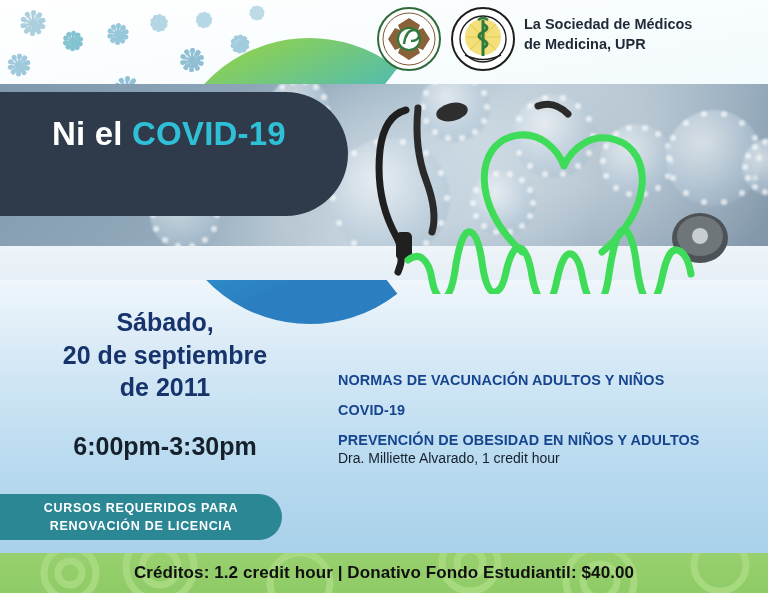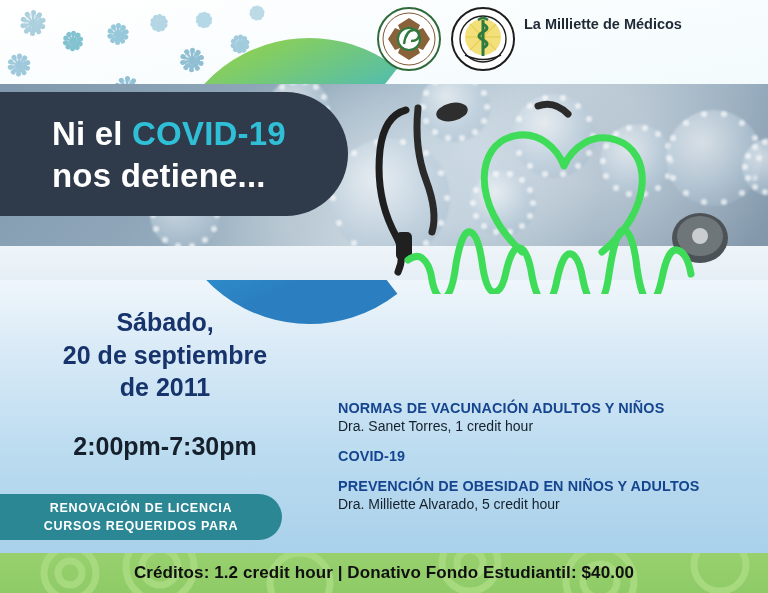--- a/index.html
+++ b/index.html
@@ -204,21 +204,21 @@
 
   
   .intro-text {
     position: absolute;
     left: 338px; top: 316px;
     width: 416px;
     color: #15202c;
     font-size: 14.8px;
     line-height: 1.45;
   }
-  .courses { position: absolute; left: 338px; top: 400px; width: 420px; }
+  .courses { position: absolute; left: 338px; top: 372px; width: 420px; }
   .course { margin-bottom: 14px; }
   .course-title {
     color: #16458f;
     font-size: 14.4px;
     font-weight: bold;
     letter-spacing: .1px;
     margin-bottom: 2px;
   }
   .course-speaker {
     color: #15202c;
@@ -1041,21 +1041,20 @@
       <path d="M408 176 q8 -6 14 -2 q8 6 10 22 q4 20 12 18 q8 -2 12 -34 q6 -34 14 -32 q8 2 12 30 q4 30 12 30
                q8 0 12 -20 q6 -26 14 -24 q8 2 12 28 q5 26 13 26 q8 0 12 -22 q6 -28 14 -26 q8 2 12 26 q5 24 13 24
                q9 0 13 -30 q7 -46 15 -44 q9 2 13 38 q5 34 13 34 q7 0 12 -24 q6 -30 15 -28 q10 2 14 24" stroke="#3fdc5a" stroke-width="7" fill="none" stroke-linecap="round" stroke-linejoin="round"></path>
     </svg>
   </div>
 
   <div class="title-panel">
     <div class="title-line l1">
       <span>Ni el </span><span class="covid-word">COVID-19</span>
     </div>
-    <div class="title-line l2">nos detiene...</div>
   </div>
 
   <div class="header-logos">
     <div class="seal">
       <svg width="66" height="66" viewBox="0 0 66 66">
         <circle cx="33" cy="33" r="31" fill="#ffffff" stroke="#2f6b3a" stroke-width="2"></circle>
         <circle cx="33" cy="33" r="26" fill="#ffffff" stroke="#7a5a33" stroke-width="1"></circle>
         <g fill="#8a6239">
           <path d="M33 12 L44 19 L40 29 L33 24 L26 29 L22 19 Z"></path>
           <path d="M54 33 L47 44 L37 40 L42 33 L37 26 L47 22 Z"></path>
@@ -1081,48 +1080,48 @@
         </g>
         <path d="M33 14 v36" stroke="#2f7a3f" stroke-width="3"></path>
         <path d="M33 18 q8 4 0 8 q-8 4 0 8 q8 4 0 8" stroke="#2f7a3f" stroke-width="3" fill="none"></path>
         <path d="M28 14 q5 -4 10 0" stroke="#2f7a3f" stroke-width="2.4" fill="none"></path>
         <path d="M15 49 q18 9 36 0" stroke="#1d1d1d" stroke-width="1.4" fill="none"></path>
       </svg>
     </div>
   </div>
 
   <div class="org-text">
-    <div>La Milliette de Médicos</div>
+    <div>La Sociedad de Médicos</div>
+    <div>de Medicina, UPR</div>
   </div>
 
   <div class="date-block">
     <div>Sábado,</div>
     <div>20 de septiembre</div>
     <div>de 2011</div>
   </div>
 
-  <div class="time-line">2:00pm-7:30pm</div>
+  <div class="time-line">6:00pm-3:30pm</div>
 
   <div class="badge">
+    <span>CURSOS REQUERIDOS PARA</span>
     <span>RENOVACIÓN DE LICENCIA</span>
-    <span>CURSOS REQUERIDOS PARA</span>
   </div>
 
 
   <div class="courses">
     <div class="course">
       <div class="course-title">NORMAS DE VACUNACIÓN ADULTOS Y NIÑOS</div>
-      <div class="course-speaker">Dra. Sanet Torres, 1 credit hour</div>
     </div>
     <div class="course">
       <div class="course-title">COVID-19</div>
     </div>
     <div class="course">
       <div class="course-title">PREVENCIÓN DE OBESIDAD EN NIÑOS Y ADULTOS</div>
-      <div class="course-speaker">Dra. Milliette Alvarado, 5 credit hour</div>
+      <div class="course-speaker">Dra. Milliette Alvarado, 1 credit hour</div>
     </div>
   </div>
 
   <div class="footer">
     <svg class="footer-rings" width="768" height="40" viewBox="0 0 768 40">
       <g fill="none" stroke="#a7d97f" stroke-width="7">
         <circle cx="70" cy="20" r="26"></circle>
           <circle cx="70" cy="20" r="12"></circle>
         <circle cx="160" cy="14" r="34"></circle>
           <circle cx="160" cy="14" r="18"></circle>

